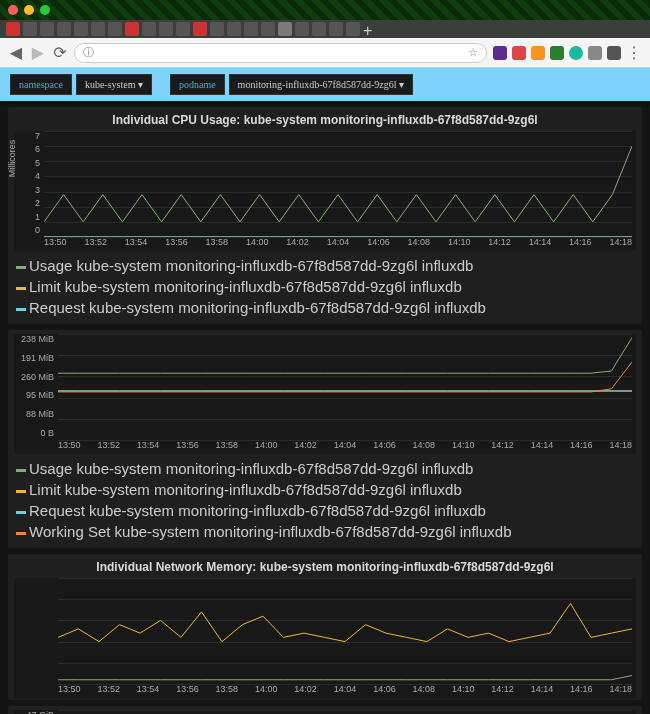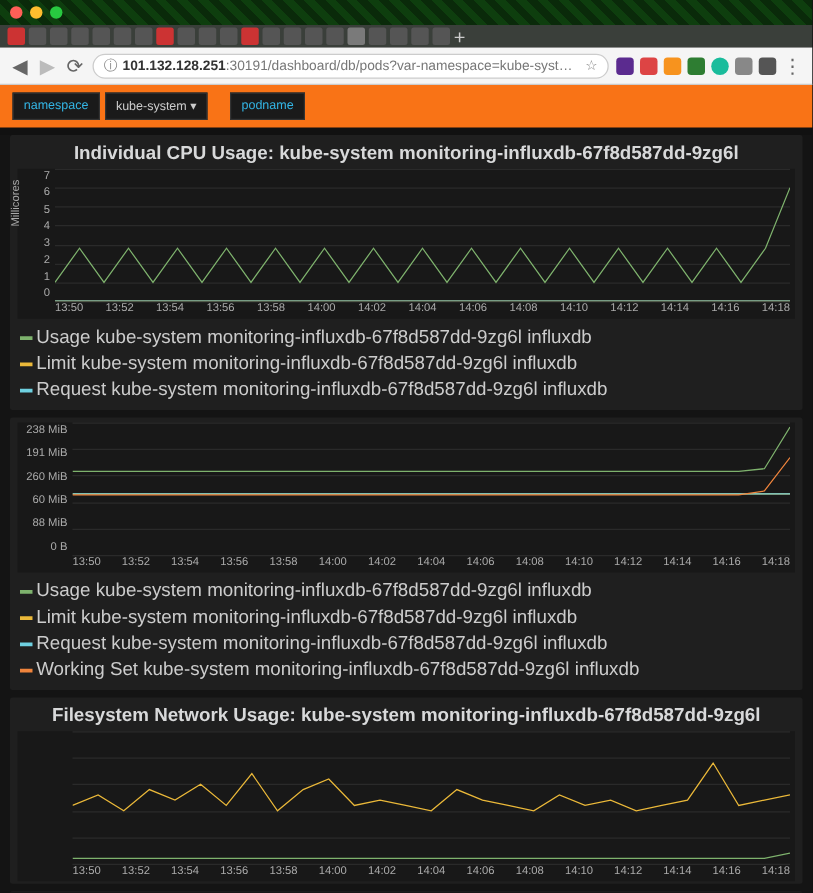--- a/index.html
+++ b/index.html
@@ -8,26 +8,26 @@
   .dot { width:10px;height:10px;border-radius:50%; }
   .tabstrip { height:18px; background:#3a3f3a; display:flex; align-items:center; gap:3px; padding:2px 6px; overflow:hidden;}
   .tabstrip .tab { width:14px;height:14px; background:#555; border-radius:2px; flex-shrink:0;}
   .tabstrip .tab.active { background:#7a7a7a; }
   .toolbar { height:30px; background:#f5f5f5; display:flex; align-items:center; padding:0 8px; gap:6px; border-bottom:1px solid #ccc;}
   .navbtn { width:16px;height:16px; display:flex;align-items:center;justify-content:center; color:#666; }
   .url { flex:1; background:#fff; border:1px solid #ccc; border-radius:12px; height:20px; font-size:11px; display:flex; align-items:center; padding:0 8px; color:#333; gap:4px; overflow:hidden; white-space:nowrap;}
   .url .lock { color:#888; }
   .exticons { display:flex; gap:5px; align-items:center;}
   .exticons .ext { width:14px;height:14px; border-radius:3px; }
-  .graf-vars { background:#f97316; padding:6px 10px; display:flex; gap:4px; }
+  .graf-vars { background:#7dd3fc; padding:6px 10px; display:flex; gap:4px;font-family:Liberation Serif, serif; }
   .vlabel { font-size:10px; color:#33b5e5; padding:4px 8px; border:1px solid #333; background:#1a1a1a; }
   .vval { font-size:10px; color:#ccc; padding:4px 8px; border:1px solid #333; background:#1a1a1a; }
   .dash { background:#141414; }
   .panel { background:#1f1f1f; margin:6px 8px; border-radius:2px; padding:4px 6px 2px 6px; position:relative;}
-  .ptitle { color:#d8d9da; font-size:15px; font-weight:bold; text-align:center; padding:2px 0 4px 0;}
+  .ptitle { color:#d8d9da; font-size:12px; font-weight:bold; text-align:center; padding:2px 0 4px 0;}
   .plot { position:relative; height:120px; background:#181818; }
   .plot.short { height:70px; }
   .yaxis { position:absolute; left:0; top:0; bottom:16px; width:44px; display:flex; flex-direction:column; justify-content:space-between; font-size:9px; color:#aaa; text-align:right; padding-right:4px;}
   .yaxis.narrow { width:30px; }
   .ylabel { position:absolute; left:-2px; top:50%; transform:rotate(-90deg) translateX(50%); transform-origin:left center; font-size:9px; color:#aaa; white-space:nowrap;}
   .xaxis { position:absolute; left:44px; right:4px; bottom:0; height:14px; display:flex; justify-content:space-between; font-size:9px; color:#aaa;}
   .xaxis.narrow { left:30px; }
   .grid { position:absolute; left:44px; right:4px; top:0; bottom:14px; }
   .grid.narrow { left:30px; }
   .gridline { position:absolute; left:0; right:0; border-top:1px solid #2a2a2a; }
@@ -70,40 +70,40 @@
   <div class="tab"></div>
   <div class="tab" style="background:transparent;color:#ccc">+</div>
 </div>
 
 <div class="toolbar">
   <div class="navbtn">◀</div>
   <div class="navbtn" style="opacity:.4">▶</div>
   <div class="navbtn">⟳</div>
   <div class="url">
     <span class="lock">ⓘ</span>
-    <span><b>101.132.128.251</b><span style="color:#777">:30191/dashboard/db/pods?var-namespace=kube-syst…</span></span>
     <span style="margin-left:auto;color:#888">☆</span>
   </div>
   <div class="exticons">
     <div class="ext" style="background:#5b2b8f"></div>
     <div class="ext" style="background:#d44"></div>
     <div class="ext" style="background:#f7931e"></div>
     <div class="ext" style="background:#2e7d32"></div>
     <div class="ext" style="background:#1abc9c;border-radius:50%"></div>
     <div class="ext" style="background:#888"></div>
     <div class="ext" style="background:#555"></div>
     <div class="navbtn">⋮</div>
   </div>
 </div>
 
 <div class="graf-vars">
   <div class="vlabel">namespace</div>
   <div class="vval"><span>kube-system</span> ▾</div>
   <div style="width:10px"></div>
   <div class="vlabel">podname</div>
+  <div class="vval"><span>monitoring-influxdb-67f8d587dd-9zg6l</span> ▾</div>
 </div>
 
 <div class="dash">
 
   <div class="panel">
     <div class="ptitle">Individual CPU Usage: kube-system monitoring-influxdb-67f8d587dd-9zg6l</div>
     <div class="plot">
       <div class="ylabel">Millicores</div>
       <div class="yaxis narrow" id="yax0">
           <span>7</span>
@@ -150,21 +150,21 @@
     </div>
     <div class="legend" id="leg0"><span class="item"><span class="swatch" style="background:#7EB26D"></span>Usage kube-system monitoring-influxdb-67f8d587dd-9zg6l influxdb</span> <span class="item"><span class="swatch" style="background:#EAB839"></span>Limit kube-system monitoring-influxdb-67f8d587dd-9zg6l influxdb</span> <span class="item"><span class="swatch" style="background:#6ED0E0"></span>Request kube-system monitoring-influxdb-67f8d587dd-9zg6l influxdb</span> </div>
   </div>
 
   <div class="panel">
     <div class="plot">
       <div class="yaxis" id="yax1">
           <span>238 MiB</span>
           <span>191 MiB</span>
           <span>260 MiB</span>
-          <span>60 MiB</span>
+          <span>95 MiB</span>
           <span>88 MiB</span>
           <span>0 B</span>
         </div>
       <div class="grid" id="grid1">
           <div class="gridline" style="top: 0%;"></div>
           <div class="gridline" style="top: 20%;"></div>
           <div class="gridline" style="top: 40%;"></div>
           <div class="gridline" style="top: 60%;"></div>
           <div class="gridline" style="top: 80%;"></div>
           <div class="gridline" style="top: 100%;"></div>
@@ -190,21 +190,21 @@
           <span>14:12</span>
           <span>14:14</span>
           <span>14:16</span>
           <span>14:18</span>
         </div>
     </div>
     <div class="legend" id="leg1"><span class="item"><span class="swatch" style="background:#7EB26D"></span>Usage kube-system monitoring-influxdb-67f8d587dd-9zg6l influxdb</span> <span class="item"><span class="swatch" style="background:#EAB839"></span>Limit kube-system monitoring-influxdb-67f8d587dd-9zg6l influxdb</span> <span class="item"><span class="swatch" style="background:#6ED0E0"></span>Request kube-system monitoring-influxdb-67f8d587dd-9zg6l influxdb</span> <span class="item"><span class="swatch" style="background:#EF843C"></span>Working Set kube-system monitoring-influxdb-67f8d587dd-9zg6l influxdb</span> </div>
   </div>
 
   <div class="panel">
-    <div class="ptitle">Filesystem Network Usage: kube-system monitoring-influxdb-67f8d587dd-9zg6l</div>
+    <div class="ptitle">Individual Network Memory: kube-system monitoring-influxdb-67f8d587dd-9zg6l</div>
     <div class="plot">
       <div class="grid" id="grid2">
           <div class="gridline" style="top: 0%;"></div>
           <div class="gridline" style="top: 20%;"></div>
           <div class="gridline" style="top: 40%;"></div>
           <div class="gridline" style="top: 60%;"></div>
           <div class="gridline" style="top: 80%;"></div>
           <div class="gridline" style="top: 100%;"></div>
         </div>
       <svg class="series" id="svg2" preserveAspectRatio="none" viewBox="0 0 100 100">

